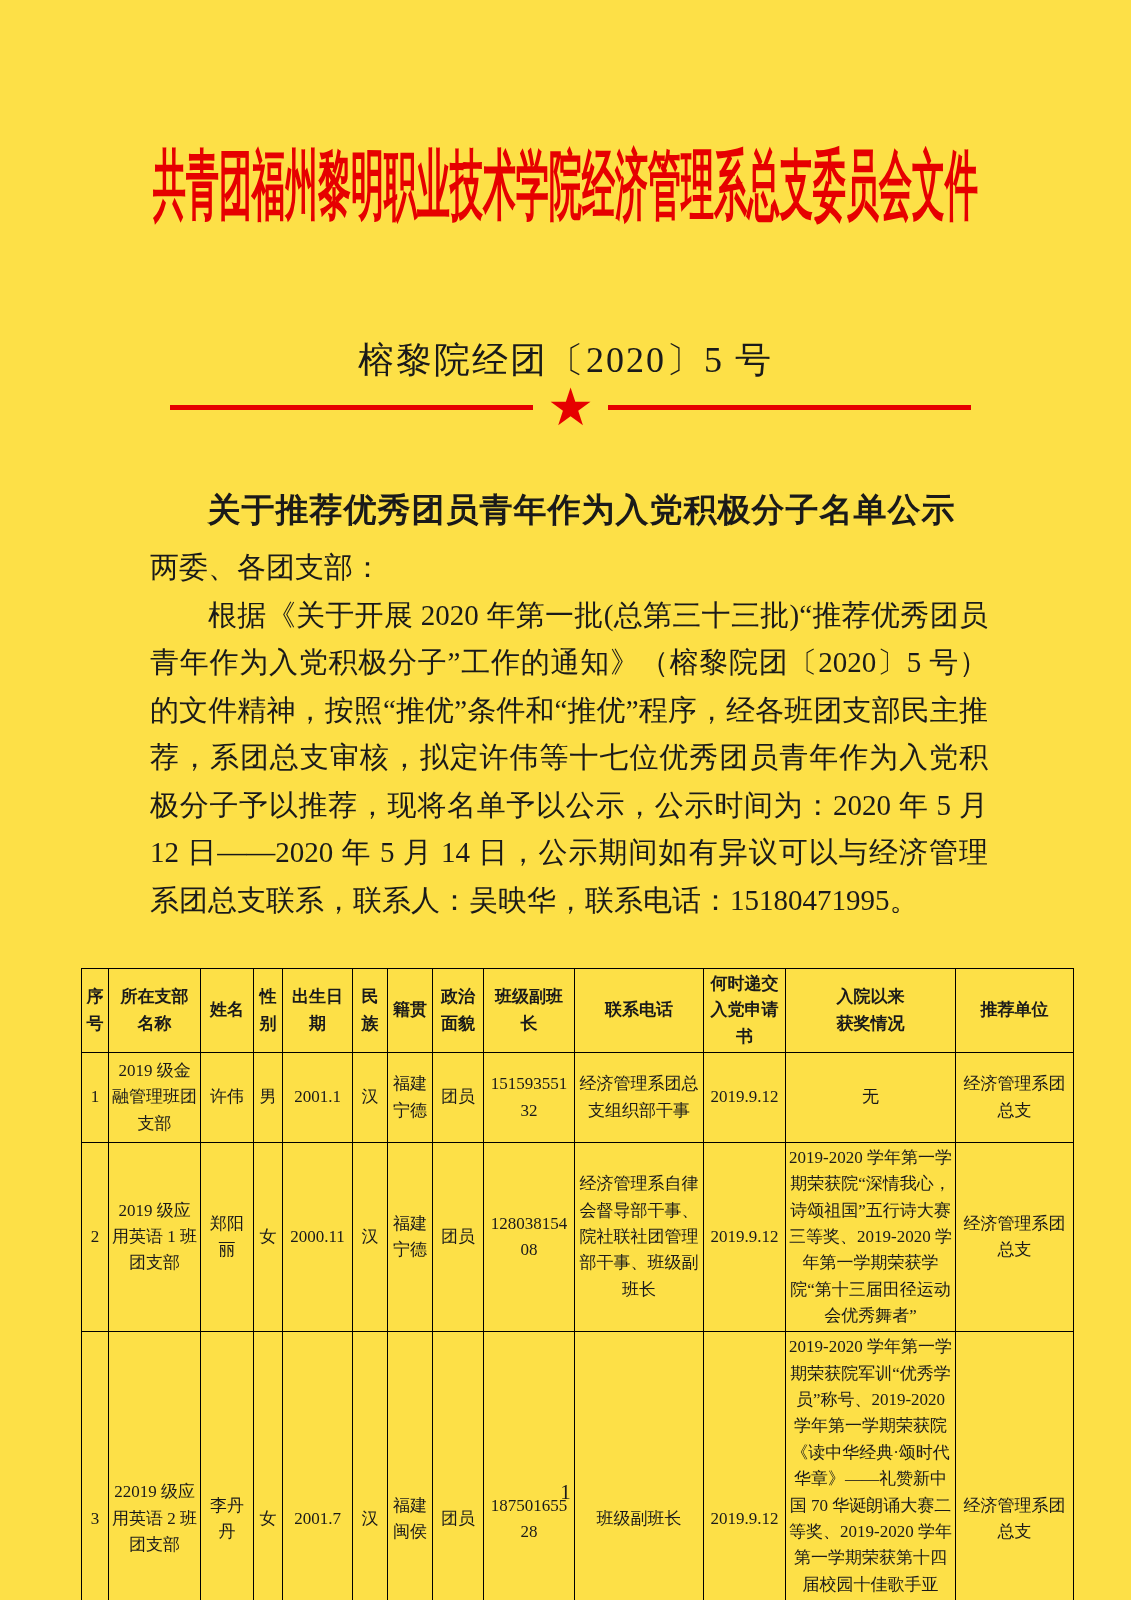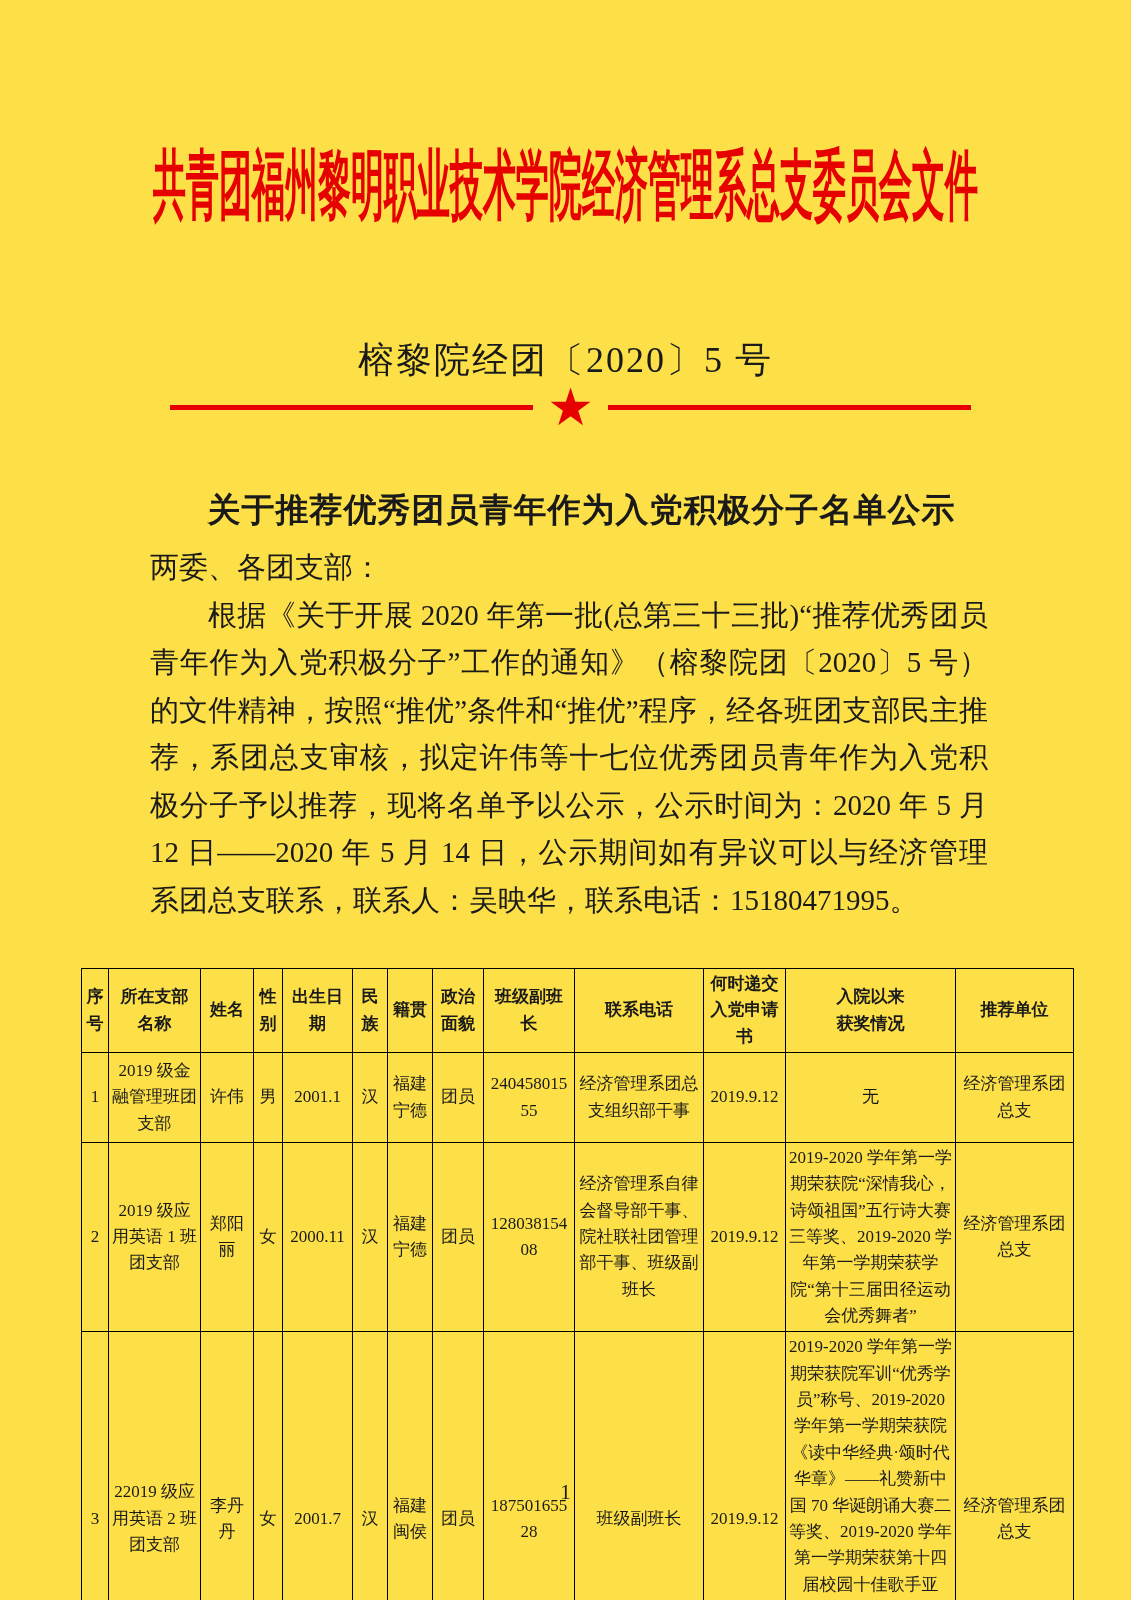--- a/index.html
+++ b/index.html
@@ -195,21 +195,21 @@
     <tbody>
         <tr>
           <td>1</td>
           <td>2019 级金融管理班团支部</td>
           <td>许伟</td>
           <td>男</td>
           <td>2001.1</td>
           <td>汉</td>
           <td>福建宁德</td>
           <td>团员</td>
-          <td>24045801555</td>
+          <td>15159355132</td>
           <td>经济管理系团总支组织部干事</td>
           <td>2019.9.12</td>
           <td>无</td>
           <td>经济管理系团总支</td>
         </tr>
         <tr>
           <td>2</td>
           <td>2019 级应用英语 1 班团支部</td>
           <td>郑阳丽</td>
           <td>女</td>

